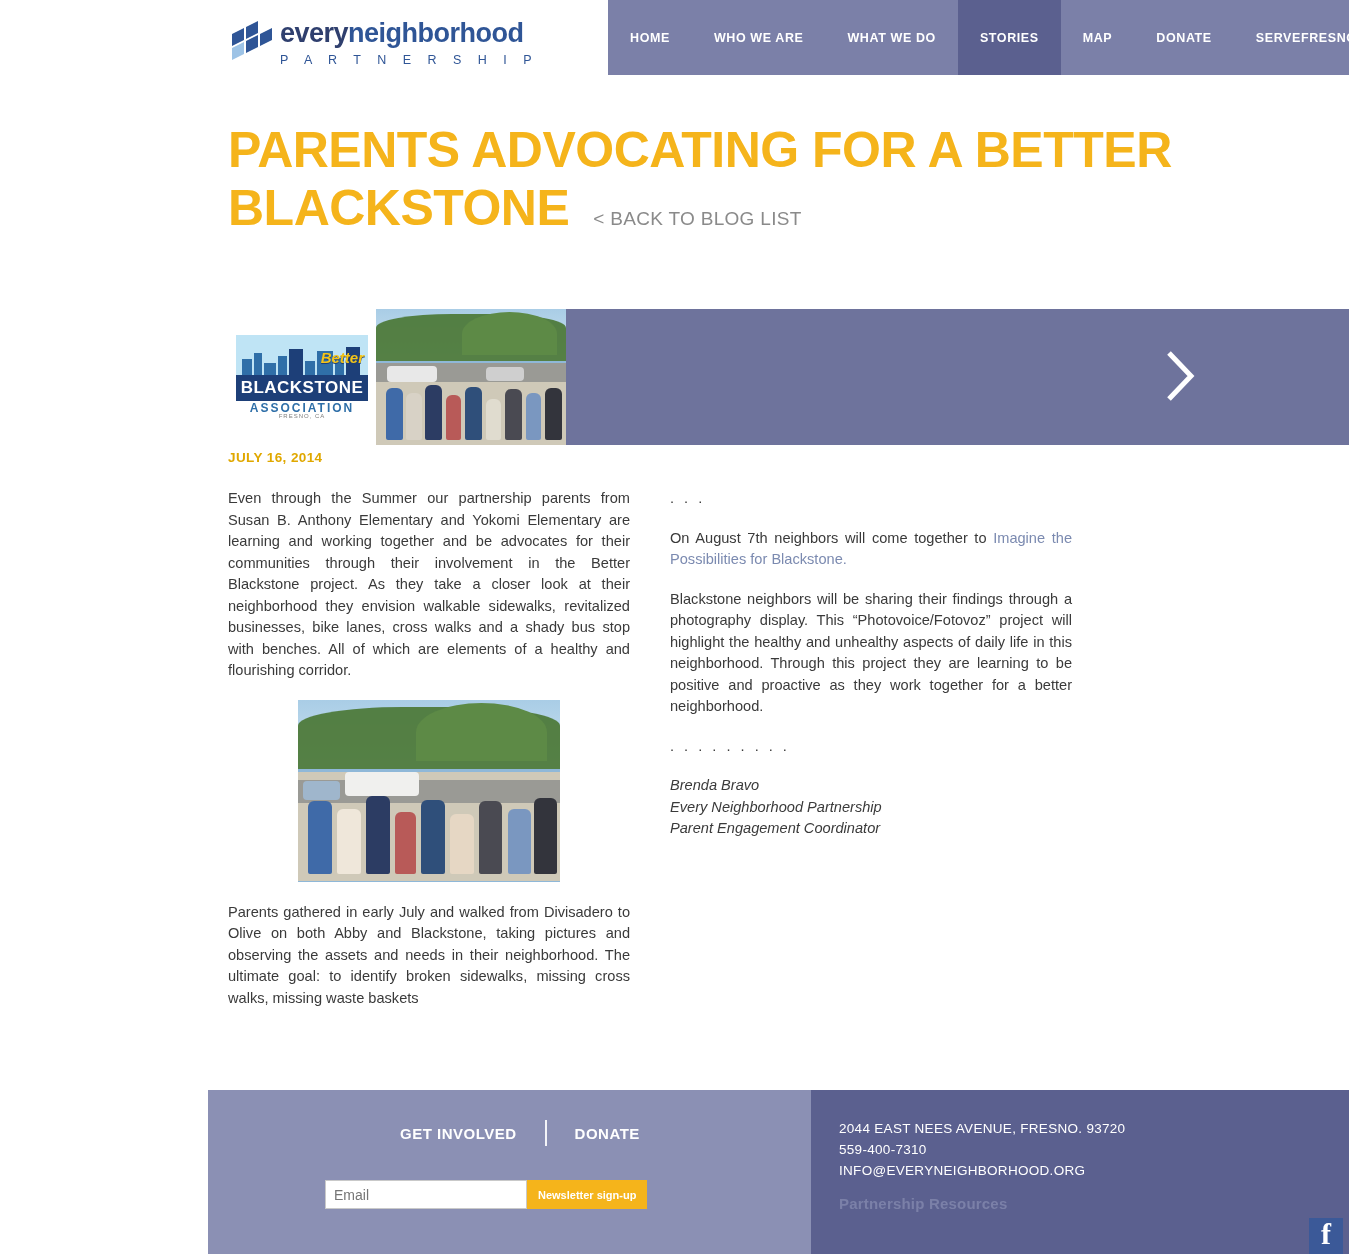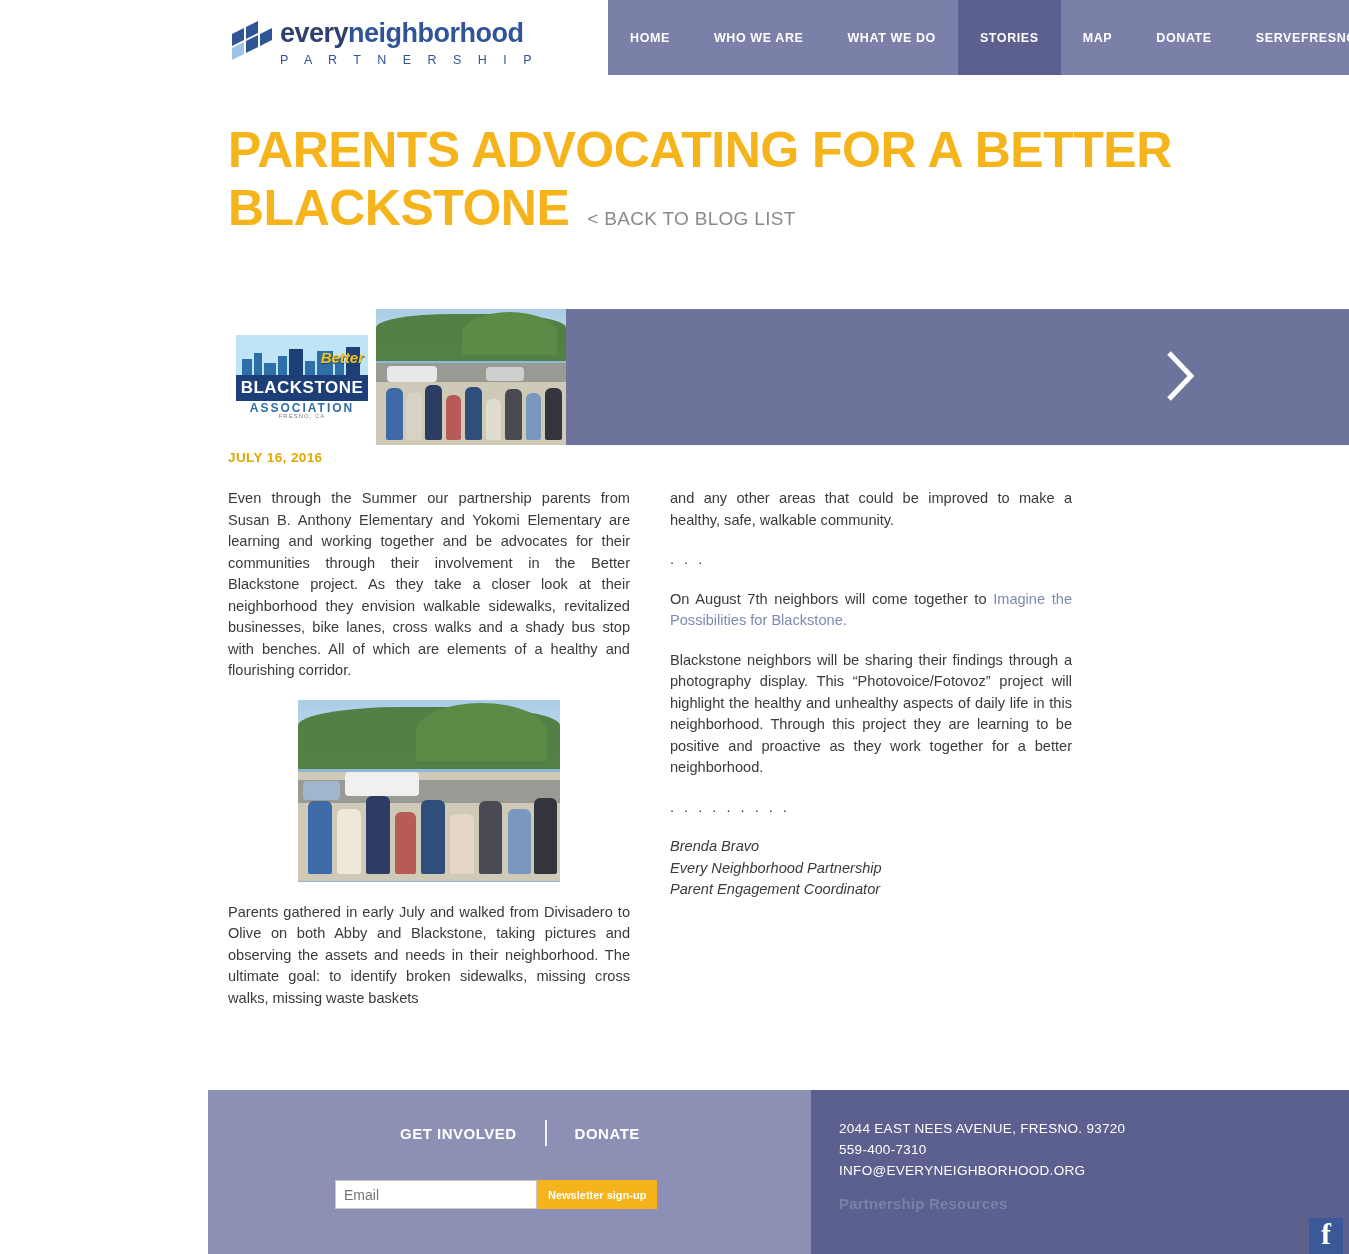--- a/index.html
+++ b/index.html
@@ -32,21 +32,21 @@
   .nav-row2 .nav-item { height:33px; background:#5b608f; padding: 0 22px; min-width:82px; }
   .nav-spacer { flex:1; background:transparent; }
 
   
   .title-wrap { position:absolute; left:228px; top:122px; width:1000px; }
   .title {
     font-size: 50px; font-weight: bold; color:#f5b41b; line-height:1.15;
     letter-spacing:-0.5px; display:inline;
   }
   .back-link {
-    font-size:19px; color:#8a8a8a; letter-spacing:0.3px; margin-left:18px;
+    font-size:19px; color:#8a8a8a; letter-spacing:0.3px; margin-left:24px;
     cursor:pointer; white-space:nowrap;
   }
 
   
   .hero { position:absolute; left:228px; top:282px; width:1121px; height:136px; background:#6e739c;margin-top:27px; }
   .hero-logo {
     position:absolute; left:0px; top:0px; width:148px; height:136px; background:#ffffff;
   }
   .bb-logo { position:absolute; left:8px; top:26px; width:132px; height:84px; }
   .bb-sky { position:absolute; left:0; top:0; width:132px; height:40px; background:#bfe4f5; }
@@ -97,21 +97,21 @@
 
   
   .footer { position:absolute; left:208px; top:1090px; width:1141px; height:164px; }
   .footer-left { position:absolute; left:0; top:0; width:603px; height:164px; background:#8b90b4; }
   .footer-right { position:absolute; left:603px; top:0; width:538px; height:164px; background:#5b608f; }
 
   .f-links { position:absolute; left:192px; top:30px; display:flex; align-items:center; }
   .f-link { color:#fff; font-weight:bold; font-size:15px; letter-spacing:0.5px; cursor:pointer; }
   .f-divider { width:2px; height:26px; background:#fff; margin:0 28px; opacity:.9; }
 
-  .signup { position:absolute; left:127px; top:90px; display:flex;border-radius:9px; }
+  .signup { position:absolute; left:117px; top:90px; display:flex;border-radius:9px; }
   .email-input {
     width:202px; height:29px; border:1px solid #c9c9c9; background:#fff; font-size:14px;
     color:#8a8a8a; padding:0 8px; font-family:"Liberation Sans", sans-serif; outline:none;
   }
   .signup-btn {
     height:29px; background:#f5b41b; color:#ffffff; border:none; font-weight:bold;
     font-size:11px; padding:0 11px; cursor:pointer; font-family:"Liberation Sans", sans-serif;
   }
 
   .f-addr { position:absolute; left:28px; top:28px; color:#fff; font-size:13.5px; line-height:21px; letter-spacing:0.3px; }
@@ -210,21 +210,21 @@
       </div>
     </div>
 
     <div class="hero-arrow">
       <svg width="44" height="58" viewBox="0 0 44 58">
         <polyline points="12,6 34,29 12,52" fill="none" stroke="#ffffff" stroke-width="5"></polyline>
       </svg>
     </div>
   </div>
 
-  <div class="date">JULY 16, 2016</div>
+  <div class="date">JULY 16, 2014</div>
 
   <div class="col-left">
     <p>Even through the Summer our partnership parents from Susan B. Anthony Elementary and Yokomi Elementary are learning and working together and be advocates for their communities through their involvement in the Better Blackstone project. As they take a closer look at their neighborhood they envision walkable sidewalks, revitalized businesses, bike lanes, cross walks and a shady bus stop with benches. All of which are elements of a healthy and flourishing corridor.</p>
     <div class="inline-photo">
       <div class="scene">
         <div class="sc-sky"></div>
         <div class="sc-trees"></div>
         <div class="sc-tree2"></div>
         <div class="sc-ground"></div>
         <div class="sc-road" style="top:44%;height:13%;"></div>
@@ -238,21 +238,20 @@
         <div class="sc-person" style="left:58%;width:9%;height:33%;background:#e6d7c4;"></div>
         <div class="sc-person" style="left:69%;width:9%;height:40%;background:#4a4a52;"></div>
         <div class="sc-person" style="left:80%;width:9%;height:36%;background:#7a97c0;"></div>
         <div class="sc-person" style="left:90%;width:9%;height:42%;background:#33343c;"></div>
       </div>
     </div>
     <p>Parents gathered in early July and walked from Divisadero to Olive on both Abby and Blackstone, taking pictures and observing the assets and needs in their neighborhood.  The ultimate goal: to identify broken sidewalks, missing cross walks, missing waste baskets</p>
   </div>
 
   <div class="col-right">
-    <p>and any other areas that could be improved to make a healthy, safe, walkable community.</p>
     <p class="dots">. . .</p>
     <p class="link-p"><span>On August 7th neighbors will come together to </span><a href="#">Imagine the Possibilities for Blackstone.</a></p>
     <p>Blackstone neighbors will be sharing their findings through a photography display. This “Photovoice/Fotovoz” project will highlight the healthy and unhealthy aspects of  daily life in this neighborhood. Through this project they are learning to be positive and proactive as they work together for a better neighborhood.</p>
     <p class="dots">. . . . . . . . .</p>
     <div class="sig">
       <div>Brenda Bravo</div>
       <div>Every Neighborhood Partnership</div>
       <div>Parent Engagement Coordinator</div>
     </div>
   </div>

